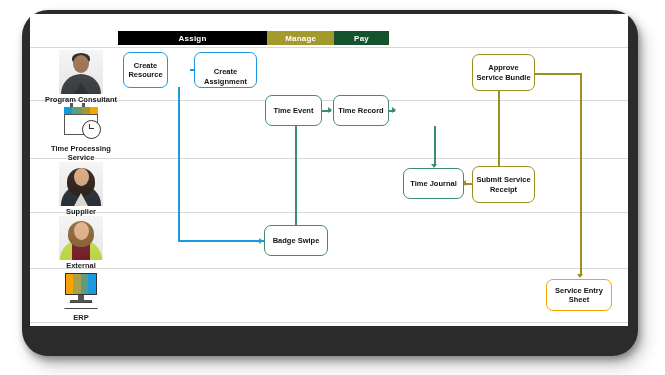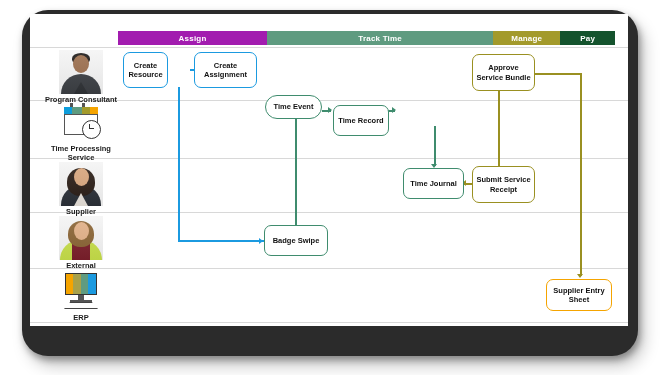--- a/index.html
+++ b/index.html
@@ -142,25 +142,22 @@
 </head>
 <body>
 
 <div id="screen">
 
   <div id="bezel"></div>
 
   <div id="canvas">
 
     <div class="phase-bar">
-      <div class="phase" style="background:#a21caf; width:30.0%;">
+      <div class="phase" style="background:#000000; width:30.0%;">
         <span>Assign</span>
-      </div>
-      <div class="phase" style="background:#5f9b80; width:45.5%;">
-        <span>Track Time</span>
       </div>
       <div class="phase" style="background:#a39a2b; width:13.5%;">
         <span>Manage</span>
       </div>
       <div class="phase" style="background:#14532d; width:11.0%;">
         <span>Pay</span>
       </div>
     </div>
 
     <div class="lane-line" style="top:33px;"></div>
@@ -260,47 +257,47 @@
     <div class="arrow ar-up-olive" style="left:465.2px; top:71px;"></div>
 
     <div class="conn h c-olive" style="left:505px; top:59px; width:47px;"></div>
     <div class="conn v c-olive" style="left:550px; top:59px; height:203px;"></div>
     <div class="arrow ar-down-olive" style="left:547.2px; top:260px;"></div>
 
     <div class="node blue" style="left:93px; top:38px; width:45px; height:36px;">
       <span>Create Resource</span>
     </div>
 
-    <div class="node blue" style="left:164px; top:38px; width:63px; height:36px;">
+    <div class="node blue" style="left:164px; top:38px; width:63px; height:36px;align-items:flex-end;">
       <span>Create Assignment</span>
     </div>
 
     <div class="node olive" style="left:442px; top:40px; width:63px; height:37px;">
       <span>Approve Service Bundle</span>
     </div>
 
-    <div class="node green" style="left:235px; top:81px; width:57px; height:24px;border-radius:12px;">
+    <div class="node green" style="left:235px; top:81px; width:57px; height:31px;">
       <span>Time Event</span>
     </div>
 
-    <div class="node green" style="left:303px; top:81px; width:56px; height:31px;margin-top:10px;">
+    <div class="node green" style="left:303px; top:81px; width:56px; height:31px;">
       <span>Time Record</span>
     </div>
 
 
     <div class="node green" style="left:373px; top:154px; width:61px; height:31px;">
       <span>Time Journal</span>
     </div>
 
     <div class="node olive" style="left:442px; top:152px; width:63px; height:37px;">
       <span>Submit Service Receipt</span>
     </div>
 
     <div class="node green" style="left:234px; top:211px; width:64px; height:31px;">
       <span>Badge Swipe</span>
     </div>
 
     <div class="node orange" style="left:516px; top:265px; width:66px; height:32px;">
-      <span>Supplier Entry Sheet</span>
+      <span>Service Entry Sheet</span>
     </div>
 
   </div>
 </div>
 
 </body></html>

